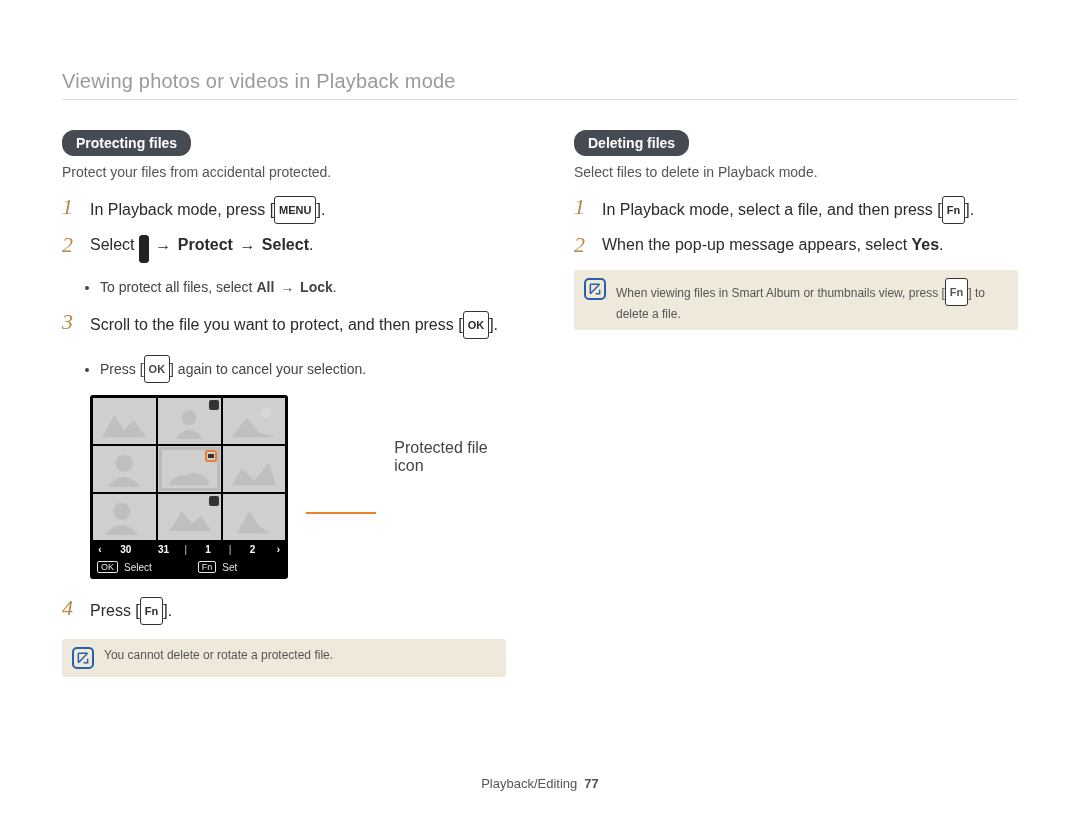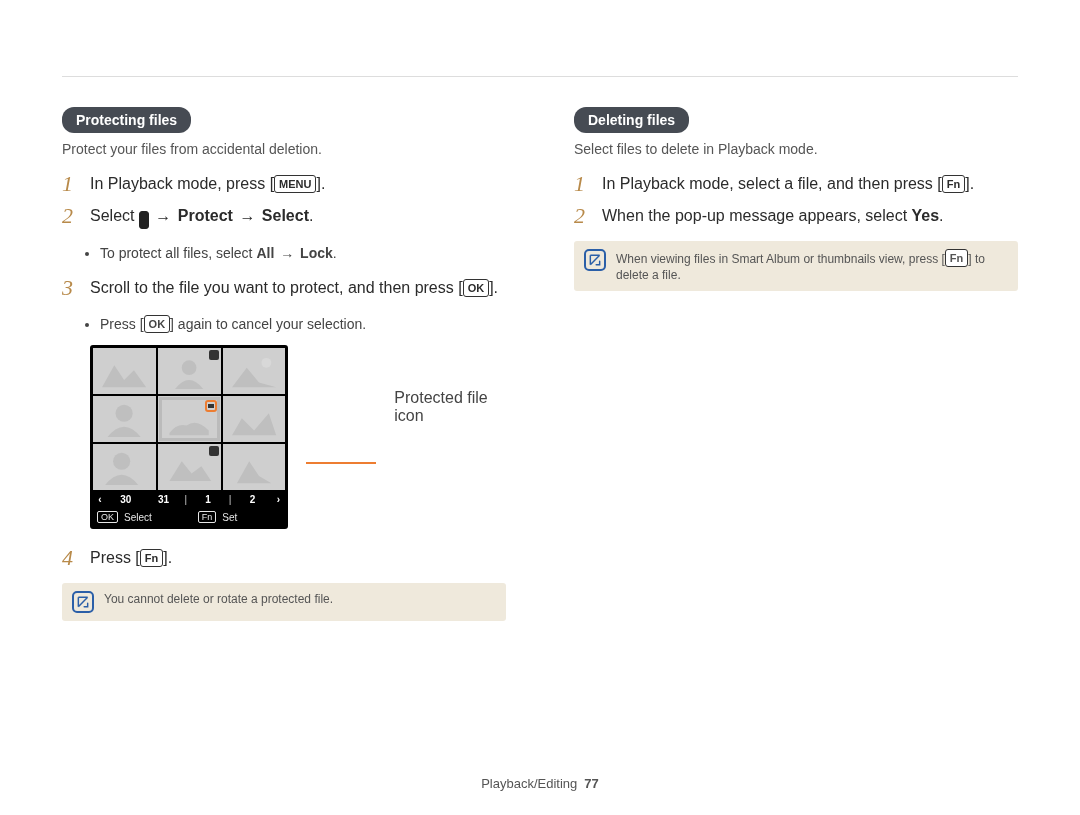--- a/index.html
+++ b/index.html
@@ -13,21 +13,21 @@
   .desc { font-size: 14px; color: #555; margin-top: 8px; }
   .steps { list-style: none; margin-top: 16px; }
   .step { display: flex; align-items: flex-start; gap: 10px; font-size: 16px; color: #2b2b2b; margin-bottom: 10px; line-height: 1.35; }
   .step .num { font-family: Georgia, 'Times New Roman', serif; font-style: italic; font-size: 22px; color: #b88a4a; line-height: 1; min-width: 18px; }
   .step .txt { flex: 1; }
   .sub-bullets { list-style: disc; margin: 16px 0 12px 38px; font-size: 14px; color: #444; }
   .sub-bullets li { margin-bottom: 4px; }
   .btn-inline {
     display: inline-flex; align-items: center; justify-content: center;
     border: 1.5px solid #333; border-radius: 3px; padding: 0 4px;
-    font-size: 11px; font-weight: 700; line-height: 14px; height: 18px;
+    font-size: 11px; font-weight: 700; line-height: 14px; height: 28px;
     vertical-align: 1px; background: #fff;
   }
   .btn-inline.dark { background: #222; color: #fff; border-color: #222; }
   b.bold { font-weight: 700; }
   .arrow { padding: 0 2px; }
 
   
   .thumb-wrap { display: flex; align-items: center; gap: 18px; margin: 8px 0 2px 28px; }
   .screen { width: 225px; background: #000; border: 3px solid #000; border-radius: 3px; }
   .grid { display: grid; grid-template-columns: repeat(3, 1fr); grid-auto-rows: 46px; gap: 2px; background: #000; }
@@ -56,27 +56,28 @@
   .subtext { font-size:14px; color:#555; margin-top:4px; }
 
   .footer { position:fixed; bottom:24px; left:0; right:0; text-align:center; font-size:13px; color:#555; }
   .footer .pg { font-weight:700; margin-left:7px; }
 
 </style>
 </head>
 <body>
 
 <div class="page">
+  <div class="header-title">Viewing photos or videos in Playback mode</div>
   <hr class="header-rule">
 
   <div class="columns">
 
     <div class="col">
       <span class="pill">Protecting files</span>
-      <p class="desc">Protect your files from accidental deletion.</p>
+      <p class="desc">Protect your files from accidental protected.</p>
 
       <ol class="steps">
         <li class="step">
           <span class="num">1</span>
           <span class="txt">
             <span>In Playback mode, press [</span><span class="btn-inline">MENU</span><span>].</span>
           </span>
         </li>
         <li class="step">
           <span class="num">2</span>

